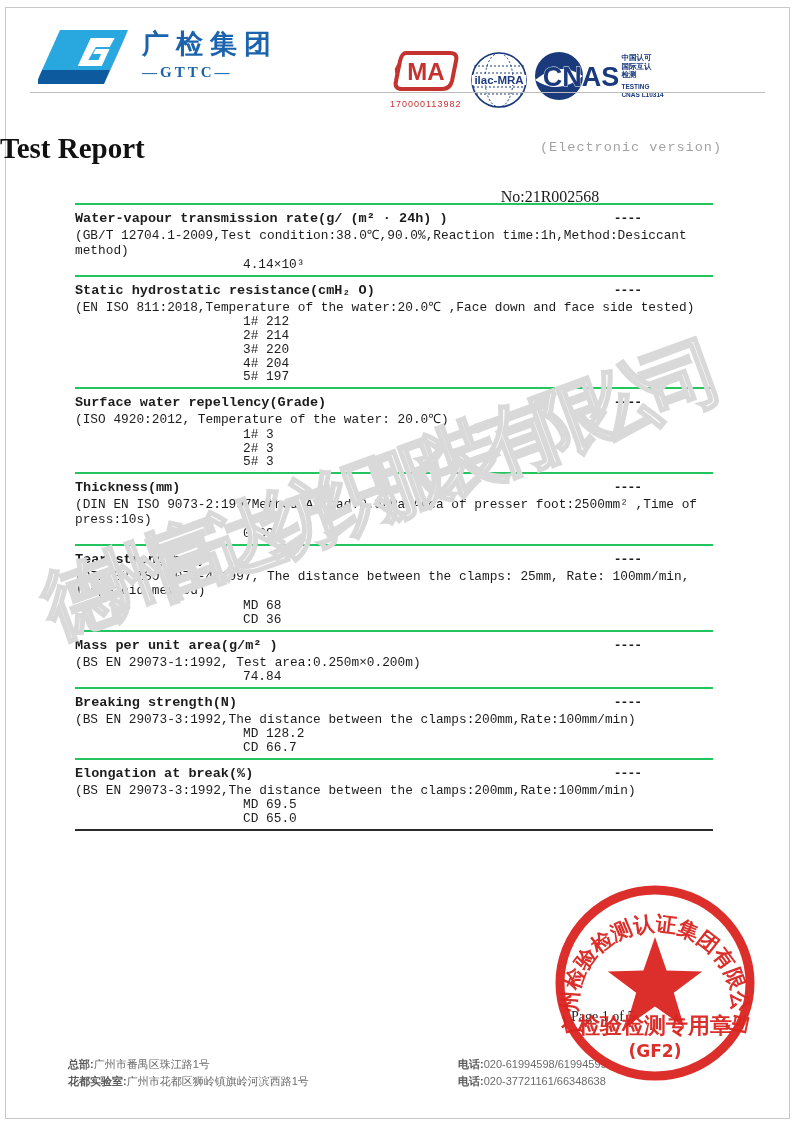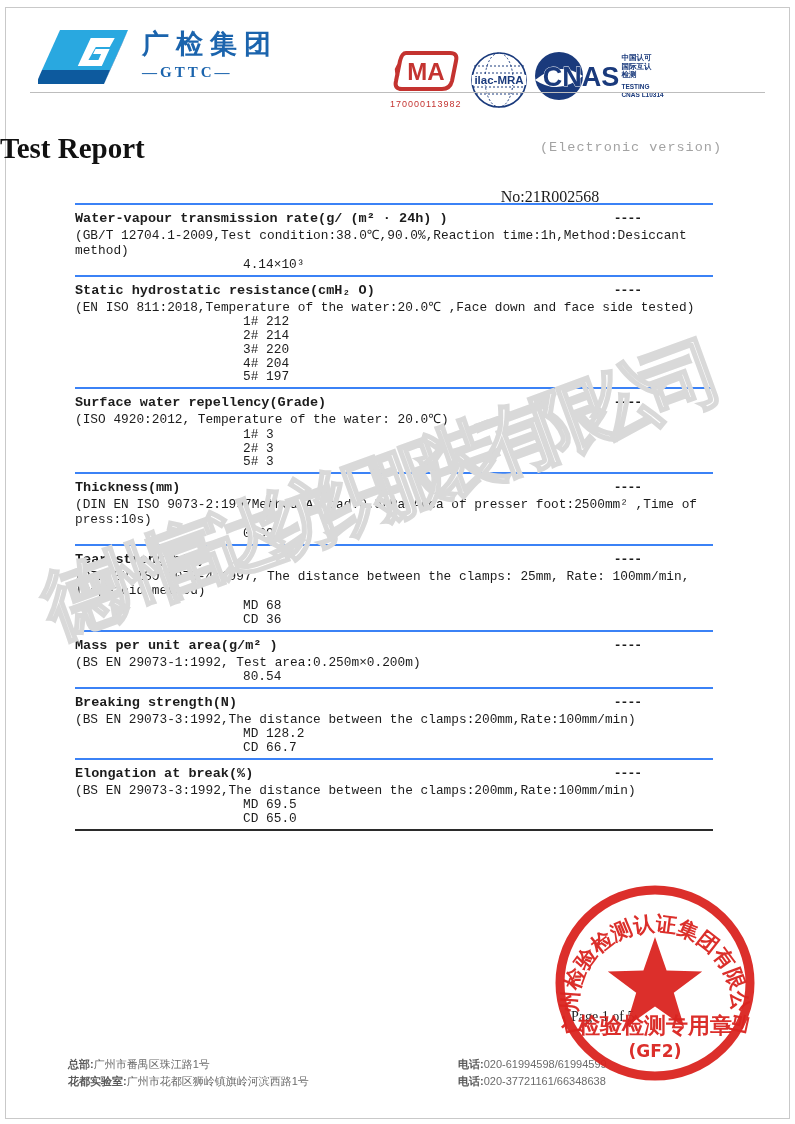--- a/index.html
+++ b/index.html
@@ -22,21 +22,21 @@
   .cnas-en { font-size:6.5px; line-height:8px; font-weight:bold; margin-top:3px; }
   .hdr-rule { position:absolute; left:30px; top:92px; width:735px; height:1px; background:#bdbdbd; }
 
   
   .title-main { position:absolute; left:0; top:132px; width:795px; text-align:left; font-family:"Liberation Serif",serif; font-weight:bold; font-size:29px; color:#111; }
   .title-ver { position:absolute; left:540px; top:140px; font-size:13.5px; color:#a3a3a3; letter-spacing:1px; }
   .report-no { position:absolute; left:460px; top:178px; width:180px; text-align:center; font-family:"Liberation Serif",serif; font-weight:normal; font-size:16px;margin-top:10px; }
 
   
   .sections { position:absolute; left:75px; top:203px; width:638px; z-index:1; }
-  .test-section { border-top:2px solid #3b82f6; padding:3px 0 3px; }
+  .test-section { border-top:2px solid #22c55e; padding:3px 0 3px; }
   .test-section.last { border-bottom:2px solid #2b2b2b; }
   .section-head { display:flex; justify-content:space-between; align-items:baseline; padding:3px 0 2px; }
   .section-title { font-weight:bold; font-size:13.5px; }
   .section-dash { font-weight:bold; font-size:13px; letter-spacing:-1px; padding-right:72px; }
   .section-cond { font-size:12.8px; line-height:14.5px; padding-top:1px; }
   .value-line { padding-left:168px; font-size:12.8px; line-height:13.8px; }
 
   
   .watermark { position:absolute; left:48px; top:576px; height:80px; line-height:80px;
     font-size:78px; font-weight:bold; letter-spacing:-20px; white-space:nowrap;
@@ -172,21 +172,21 @@
       <div class="value-line">MD 68</div>
       <div class="value-line">CD 36</div>
     </section>
 
     <section class="test-section">
       <div class="section-head">
         <span class="section-title">Mass per unit area(g/m² )</span>
         <span class="section-dash">----</span>
       </div>
       <div class="section-cond">(BS EN 29073-1:1992, Test area:0.250m×0.200m)</div>
-      <div class="value-line">80.54</div>
+      <div class="value-line">74.84</div>
     </section>
 
     <section class="test-section">
       <div class="section-head">
         <span class="section-title">Breaking strength(N)</span>
         <span class="section-dash">----</span>
       </div>
       <div class="section-cond">(BS EN 29073-3:1992,The distance between the clamps:200mm,Rate:100mm/min)</div>
       <div class="value-line">MD 128.2</div>
       <div class="value-line">CD 66.7</div>

